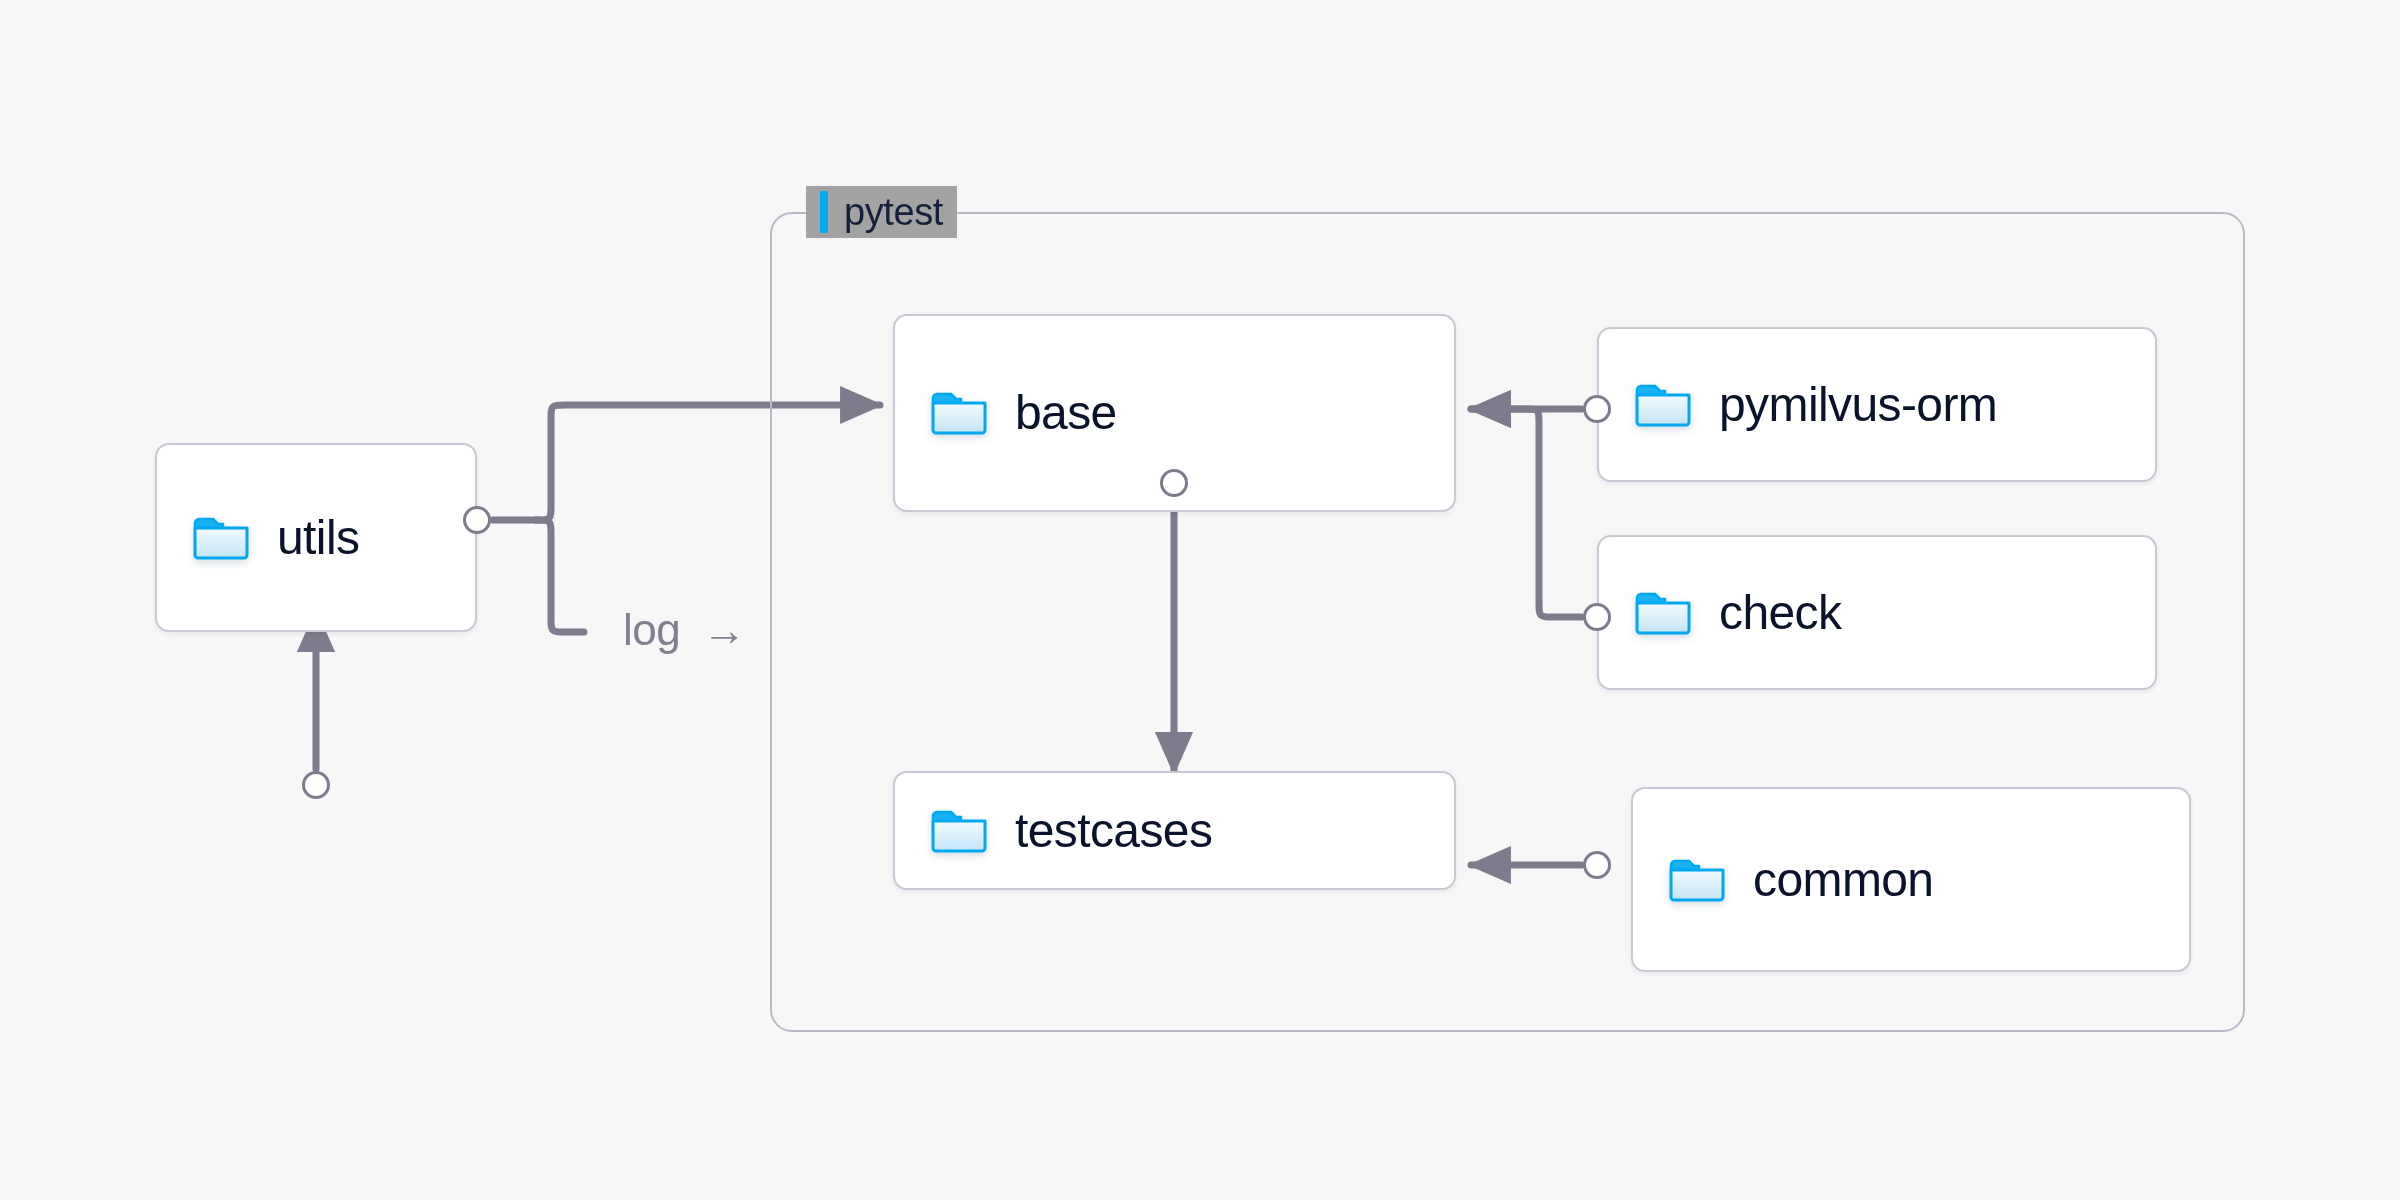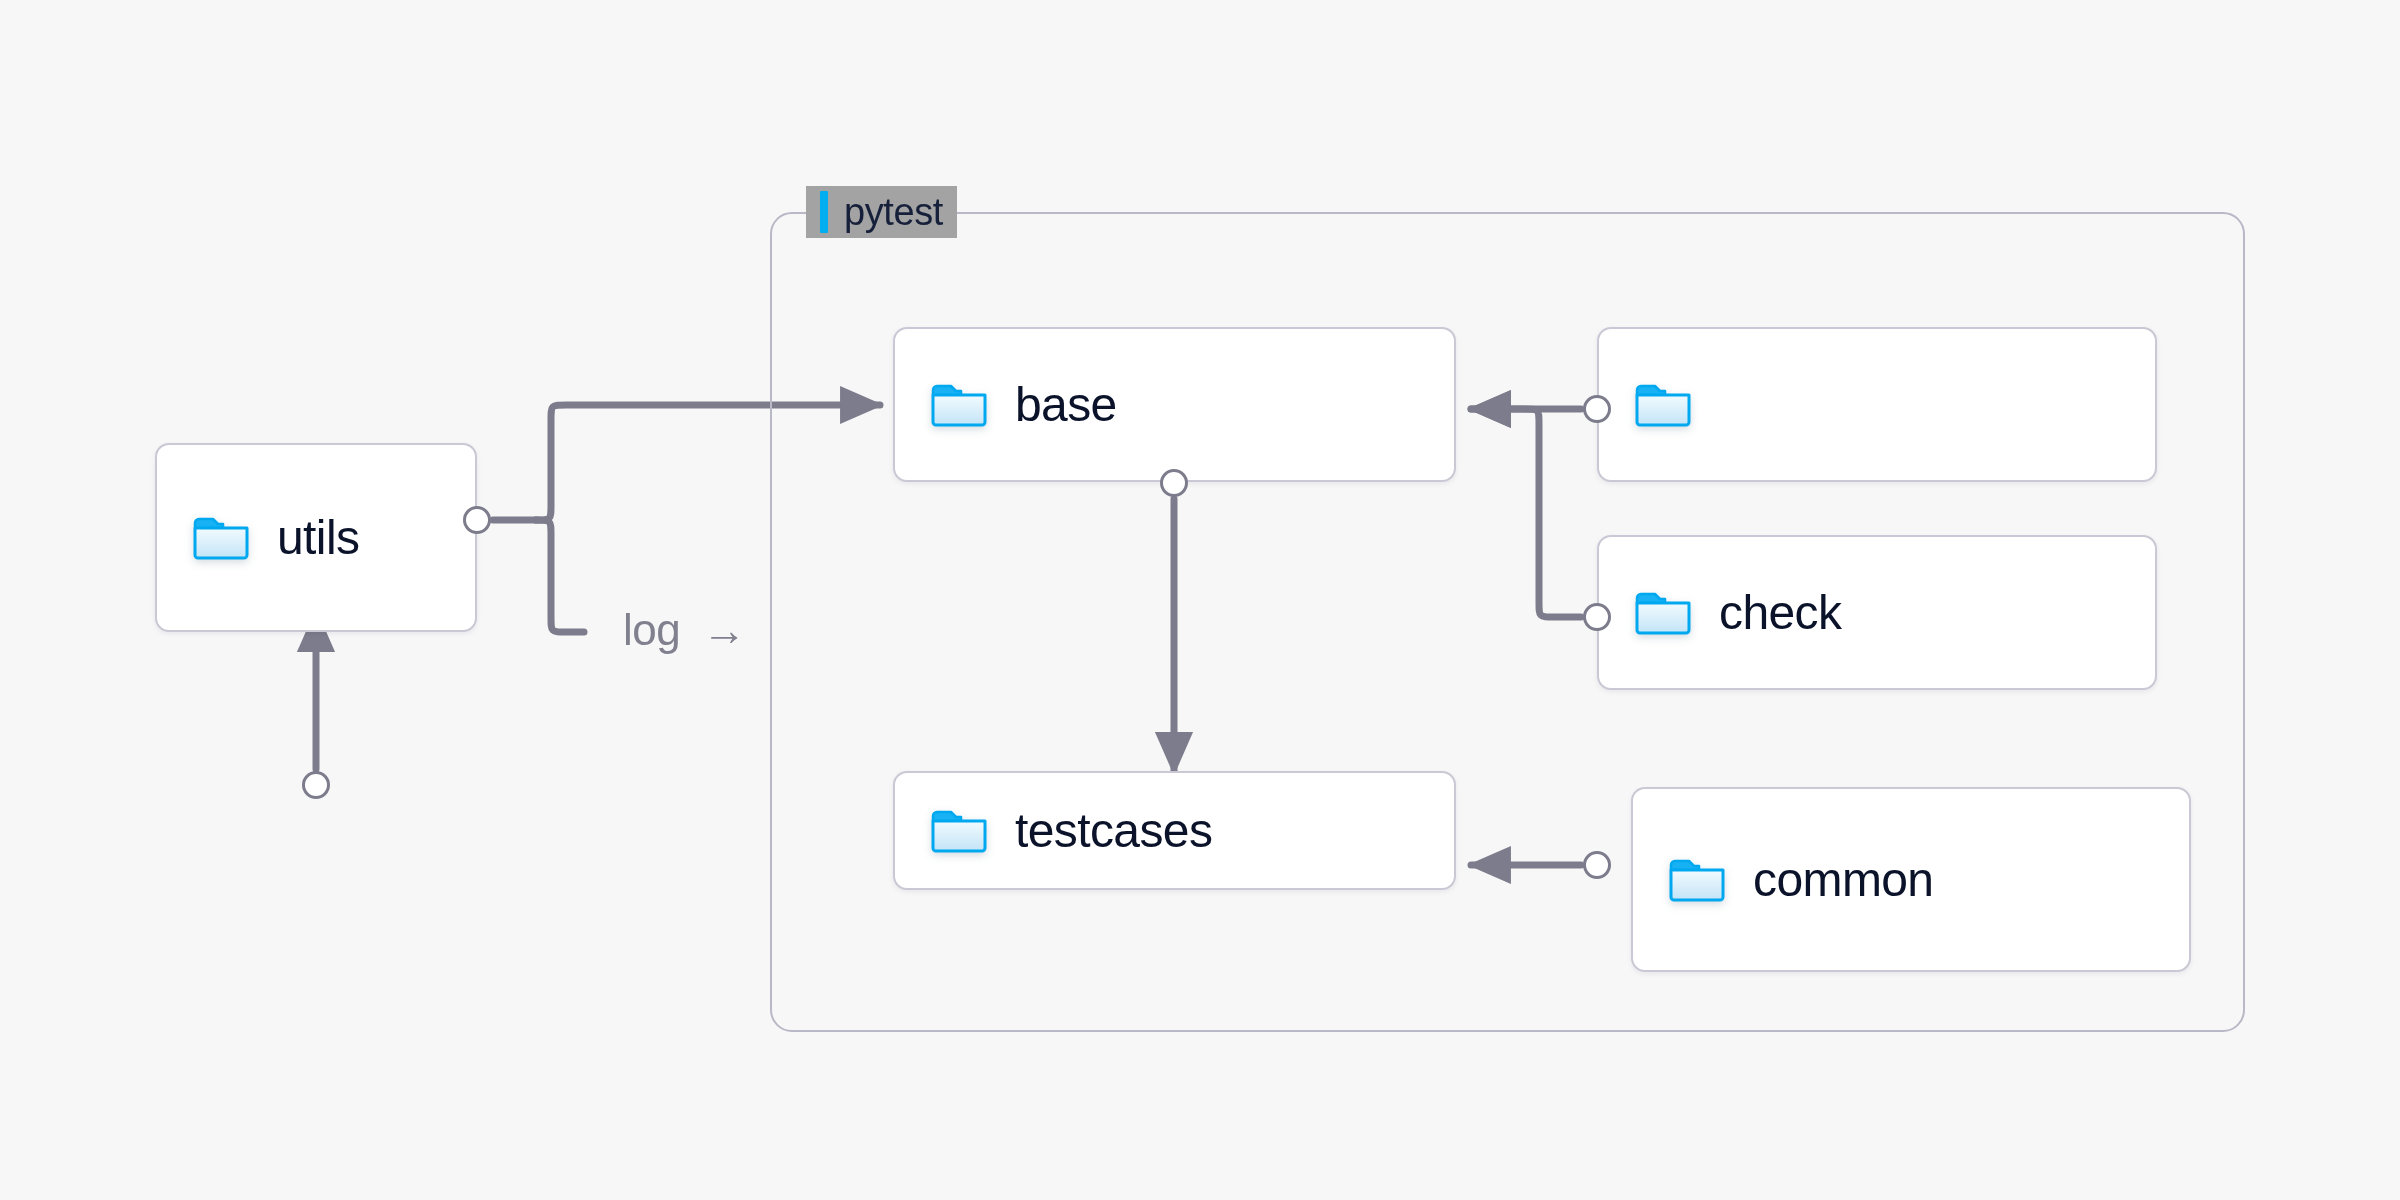--- a/index.html
+++ b/index.html
@@ -166,21 +166,21 @@
         <path d="M2 8 a4 4 0 0 1 4-4 h14 l5 5 h5 v4 h-28 z" fill="#18b2f4" stroke="#00a8f0" stroke-width="2.5" stroke-linejoin="round"></path>
         <path d="M2 13 h52 v27 a3 3 0 0 1 -3 3 h-46 a3 3 0 0 1 -3 -3 z" fill="url(#folderGrad)" stroke="#00a8f0" stroke-width="3" stroke-linejoin="round"></path>
       </svg>
     </span>
     <span class="node-label">utils</span>
   </div>
   <span class="port" style="left:463px; top:506px;"></span>
 
   <span class="port" style="left:302px; top:771px;"></span>
 
-  <div class="node" style="left:893px; top:327px; width:563px; height:155px;align-items:center;">
+  <div class="node" style="left:893px; top:314px; width:563px; height:198px;align-items:center;">
     <span class="folder-icon">
       <svg viewBox="0 0 56 46" width="56" height="46">
         <path d="M2 8 a4 4 0 0 1 4-4 h14 l5 5 h5 v4 h-28 z" fill="#18b2f4" stroke="#00a8f0" stroke-width="2.5" stroke-linejoin="round"></path>
         <path d="M2 13 h52 v27 a3 3 0 0 1 -3 3 h-46 a3 3 0 0 1 -3 -3 z" fill="url(#folderGrad)" stroke="#00a8f0" stroke-width="3" stroke-linejoin="round"></path>
       </svg>
     </span>
     <span class="node-label">base</span>
   </div>
   <span class="port" style="left:1160px; top:469px;"></span>
 
@@ -194,20 +194,21 @@
     <span class="node-label">testcases</span>
   </div>
 
   <div class="node" style="left:1597px; top:327px; width:560px; height:155px;">
     <span class="folder-icon">
       <svg viewBox="0 0 56 46" width="56" height="46">
         <path d="M2 8 a4 4 0 0 1 4-4 h14 l5 5 h5 v4 h-28 z" fill="#18b2f4" stroke="#00a8f0" stroke-width="2.5" stroke-linejoin="round"></path>
         <path d="M2 13 h52 v27 a3 3 0 0 1 -3 3 h-46 a3 3 0 0 1 -3 -3 z" fill="url(#folderGrad)" stroke="#00a8f0" stroke-width="3" stroke-linejoin="round"></path>
       </svg>
     </span>
+    <span class="node-label">pymilvus-orm</span>
   </div>
   <span class="port" style="left:1583px; top:395px;"></span>
 
   <div class="node" style="left:1597px; top:535px; width:560px; height:155px;">
     <span class="folder-icon">
       <svg viewBox="0 0 56 46" width="56" height="46">
         <path d="M2 8 a4 4 0 0 1 4-4 h14 l5 5 h5 v4 h-28 z" fill="#18b2f4" stroke="#00a8f0" stroke-width="2.5" stroke-linejoin="round"></path>
         <path d="M2 13 h52 v27 a3 3 0 0 1 -3 3 h-46 a3 3 0 0 1 -3 -3 z" fill="url(#folderGrad)" stroke="#00a8f0" stroke-width="3" stroke-linejoin="round"></path>
       </svg>
     </span>

